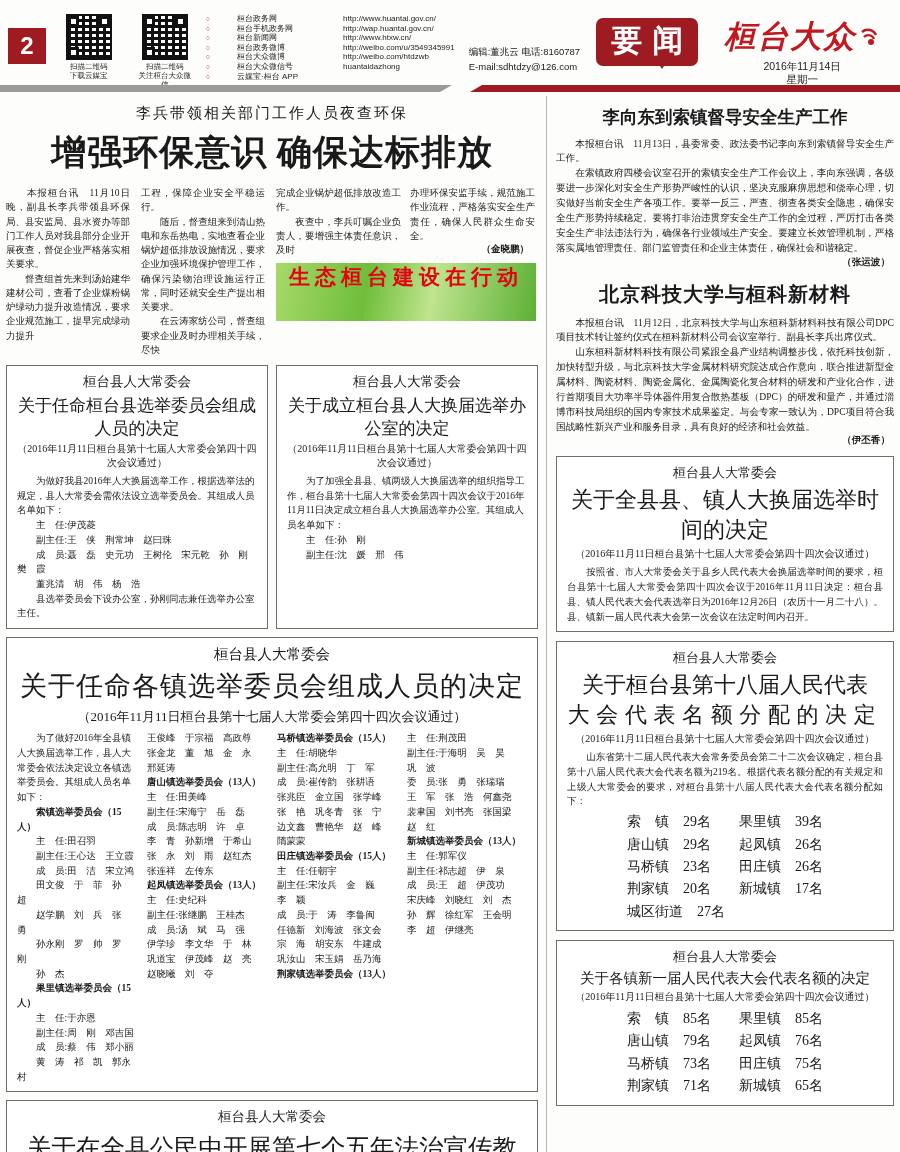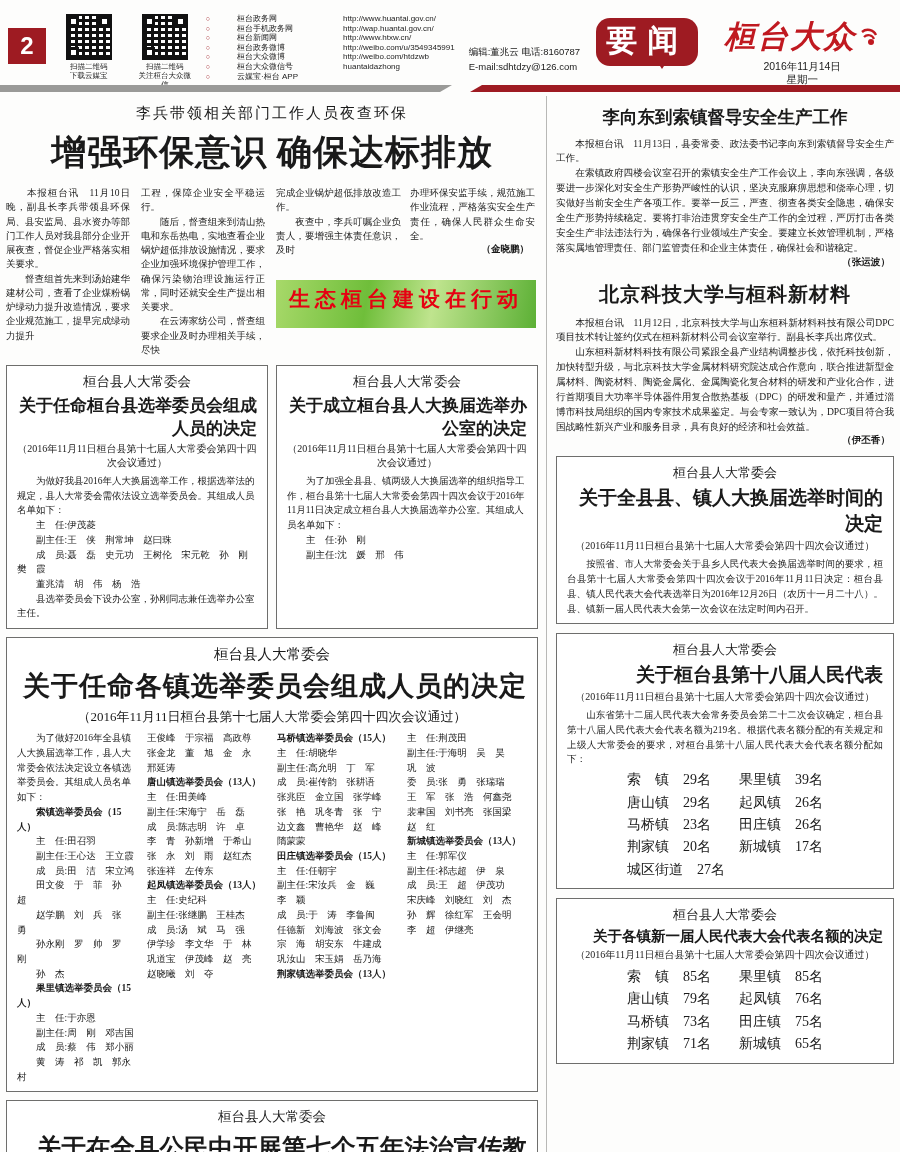--- a/index.html
+++ b/index.html
@@ -25,21 +25,21 @@
   .qr-cap { font-size:7.5px; line-height:9px; margin-top:2px;
             font-family:"Liberation Sans","DejaVu Sans",sans-serif; }
   .links { margin-left:12px; margin-top:8px; font-family:"Liberation Sans","DejaVu Sans",sans-serif; }
   .link-row { display:flex; font-size:8px; line-height:9.6px; white-space:nowrap;gap:24px; }
   .link-dot { color:#9e1b22; margin-right:3px; font-size:7px; }
   .link-name { width:82px; }
   .link-url { color:#222; }
   .editor { margin-left:14px; margin-top:38px; font-size:9.5px; line-height:15px;
             font-family:"Liberation Sans","DejaVu Sans",sans-serif; white-space:nowrap; }
   .yaowen { position:relative; margin-left:16px; margin-top:12px; width:108px; height:48px;
-            background:#9e1b22; border-radius:14px; color:#fff; 
+            background:#9e1b22; border-radius:7px; color:#fff; text-align:center;
             font-size:31px; font-weight:bold; line-height:46px; letter-spacing:10px;
             text-indent:10px; }
   .yaowen:after { content:""; position:absolute; left:58px; bottom:-11px; border:8px solid transparent;
             border-top:12px solid #9e1b22; }
   .brand { margin-left:14px; margin-top:10px; text-align:center; width:190px; }
   .brand-name { color:#c01920; font-size:31px; font-weight:bold; letter-spacing:2px;
                 font-style:italic; white-space:nowrap;
                 font-family:"Liberation Serif","DejaVu Serif",serif; }
   .brand-ico { display:inline-block; vertical-align:middle; margin-left:2px; }
   .brand-date { font-size:10.5px; line-height:13px; margin-top:2px;
@@ -58,31 +58,31 @@
   .kicker { text-align:center; font-size:15px; margin-top:8px; letter-spacing:2px; }
   .headline { text-align:center; font-size:35px; font-weight:bold; letter-spacing:1px;
               margin:6px 0 10px 0; }
   .abody { display:flex; gap:11px; }
   .acol { width:124px; font-size:9.5px; line-height:1.5; text-align:justify; white-space:pre-line; }
   .aright { width:260px; }
   .aright-cols { display:flex; gap:9px; }
   .aright-cols .acol { width:125px; }
   .byline { text-align:right; font-weight:bold; font-size:9.5px; padding-right:6px; }
 
-  .banner { margin-top:23px; height:48px; text-align:center; padding-top:5px;
+  .banner { margin-top:6px; height:58px; text-align:center; 
             background:linear-gradient(100deg,#a8d96a 0%,#6fbe3a 35%,#bfe48e 60%,#5cb035 100%); }
   .banner-t { color:#e60012; font-weight:bold; font-size:21px; letter-spacing:5px;
               font-family:"Liberation Sans","DejaVu Sans",sans-serif; }
   .banner-s { color:#111; font-weight:bold; font-size:14px; margin-top:2px;
               font-family:"Liberation Sans","DejaVu Sans",sans-serif; }
 
   
   .box { border:1px solid #6e6e6c; padding:7px 10px; background:#fff; }
   .org { text-align:center; font-size:13.5px; }
-  .btitle { text-align:right; font-weight:bold; }
+  .btitle { text-align:center; font-weight:normal; }
   .bsub { text-align:center; }
   .lines div, .flow { font-size:9.5px; line-height:1.55; }
   .flow { white-space:pre-line; text-align:justify; }
   .ln-bold { font-weight:bold; }
 
   .two-box { display:flex; gap:8px; margin-top:8px; }
   .two-box .box { flex:1; }
   .two-box .btitle { font-size:17px; margin:3px 0 2px 0; }
   .two-box .bsub { font-size:10px; margin-bottom:4px; }
 
@@ -97,21 +97,21 @@
   .law-box .org { font-size:13.5px; }
   .law-box .btitle { font-size:24.5px; margin:5px 0; }
 
   
   .rtitle { text-align:center; font-weight:bold; font-size:17.5px; line-height:1.35;
             font-family:"Liberation Sans","DejaVu Sans",sans-serif; margin:10px 0 7px 0; }
   .rbody { font-size:9.6px; line-height:1.55; text-align:justify; white-space:pre-line; }
   .rby { text-align:right; font-weight:bold; font-size:9.6px; padding-right:4px; }
   .rbox { margin-top:9px; }
   .rbox .org { font-size:13px; }
-  .rbox .btitle { font-size:19px; margin:3px 0 2px 0;
+  .rbox .btitle { font-size:22px; margin:3px 0 2px 0;
                   font-family:"Liberation Sans","DejaVu Sans",sans-serif; }
   .rbox .bsub { font-size:10px; margin-bottom:4px; }
   .t2 { letter-spacing:0.30em; }
   .alloc { width:max-content; margin:2px auto 0 auto; }
   .alloc div { font-size:14px; line-height:1.6; white-space:pre; }
   .dpc-title { font-size:20px; letter-spacing:1px; margin:12px 0 8px 0; }
 </style>
 </head>
 <body>
 
@@ -370,20 +370,21 @@
         <div class="org">桓台县人大常委会</div>
         <div class="btitle">关于全县县、镇人大换届选举时间的决定</div>
         <div class="bsub">（2016年11月11日桓台县第十七届人大常委会第四十四次会议通过）</div>
         <div class="flow">　　按照省、市人大常委会关于县乡人民代表大会换届选举时间的要求，桓台县第十七届人大常委会第四十四次会议于2016年11月11日决定：桓台县县、镇人民代表大会代表选举日为2016年12月26日（农历十一月二十八）。县、镇新一届人民代表大会第一次会议在法定时间内召开。</div>
       </div>
 
       <div class="box rbox">
         <div class="org">桓台县人大常委会</div>
         <div class="btitle">
           <div>关于桓台县第十八届人民代表</div>
+          <div class="t2">大会代表名额分配的决定</div>
         </div>
         <div class="bsub">（2016年11月11日桓台县第十七届人大常委会第四十四次会议通过）</div>
         <div class="flow">　　山东省第十二届人民代表大会常务委员会第二十二次会议确定，桓台县第十八届人民代表大会代表名额为219名。根据代表名额分配的有关规定和上级人大常委会的要求，对桓台县第十八届人民代表大会代表名额分配如下：</div>
         <div class="alloc lines">
             <div>索　镇　29名　　果里镇　39名</div>
             <div>唐山镇　29名　　起凤镇　26名</div>
             <div>马桥镇　23名　　田庄镇　26名</div>
             <div>荆家镇　20名　　新城镇　17名</div>
             <div>城区街道　27名</div>
           </div>

